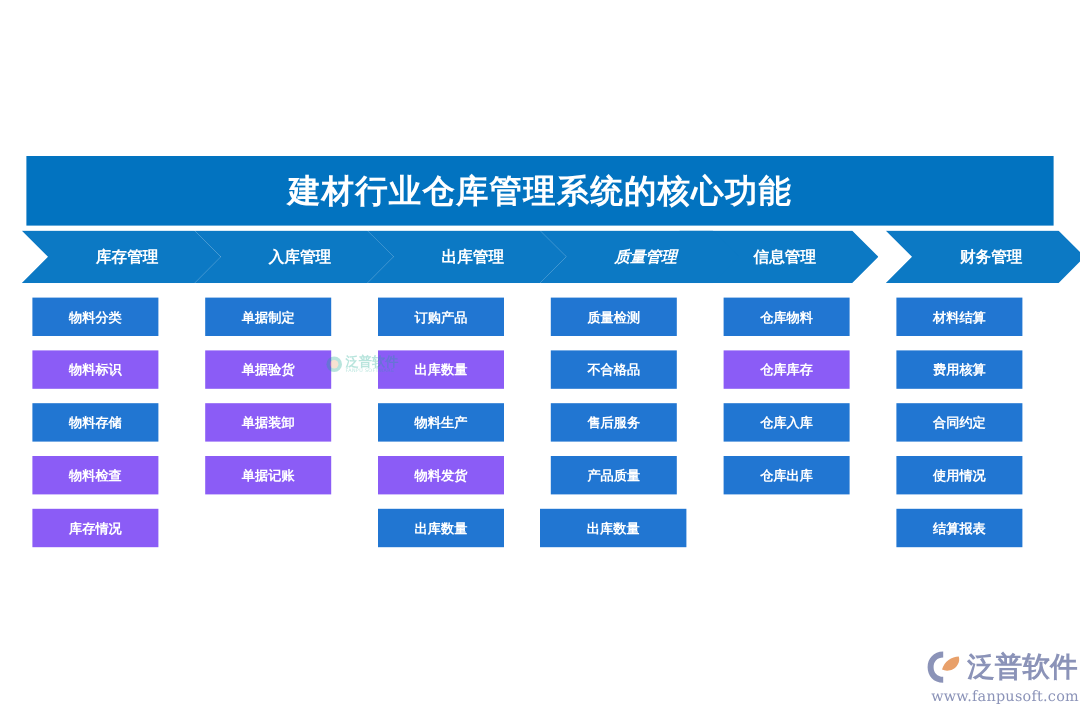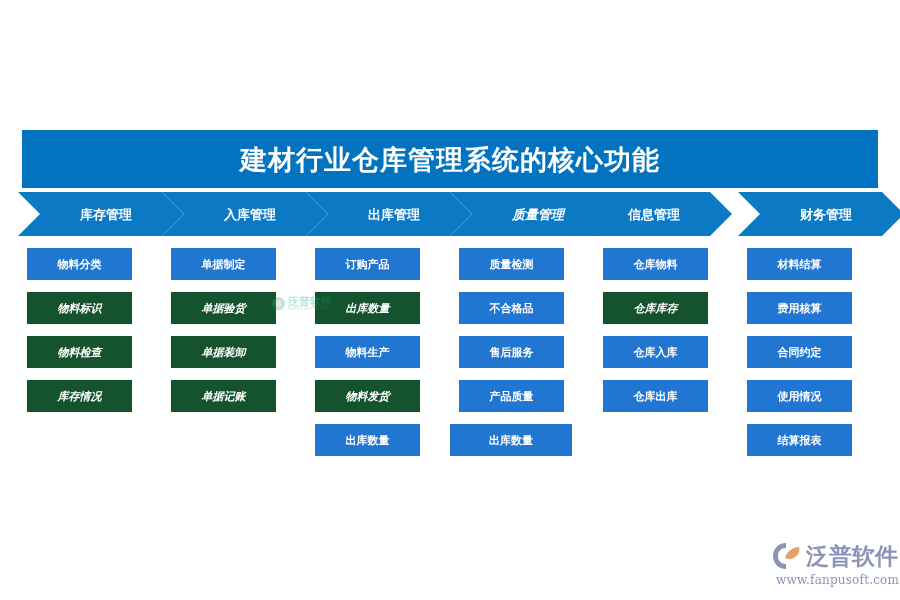--- a/index.html
+++ b/index.html
@@ -81,21 +81,21 @@
   }
   .item-box {
     height: 32px;
     margin-bottom: 12px;
     display: flex;
     align-items: center;
     justify-content: center;
     box-sizing: border-box;
   }
   .item-box.blue  { background: #2176d2; }
-  .item-box.green { background: #14532d; font-style: italic; }
+  .item-box.green { background: #8b5cf6; }
   .item-label {
     color: #ffffff;
     font-size: 11px;
     font-weight: bold;
     white-space: nowrap;
     line-height: 1;
   }
 
   
   .watermark {
@@ -192,20 +192,23 @@
       </div>
     </div>
 
   <div id="columns-host">
       <div class="column" style="left: 18px;">
         <div class="item-box blue" style="width: 105px; margin-left: 9px;">
           <span class="item-label">物料分类</span>
         </div>
         <div class="item-box green" style="width: 105px; margin-left: 9px;">
           <span class="item-label">物料标识</span>
+        </div>
+        <div class="item-box blue" style="width: 105px; margin-left: 9px;">
+          <span class="item-label">物料存储</span>
         </div>
         <div class="item-box green" style="width: 105px; margin-left: 9px;">
           <span class="item-label">物料检查</span>
         </div>
         <div class="item-box green" style="width: 105px; margin-left: 9px;">
           <span class="item-label">库存情况</span>
         </div>
       </div>
       <div class="column" style="left: 162px;">
         <div class="item-box blue" style="width: 105px; margin-left: 9px;">

